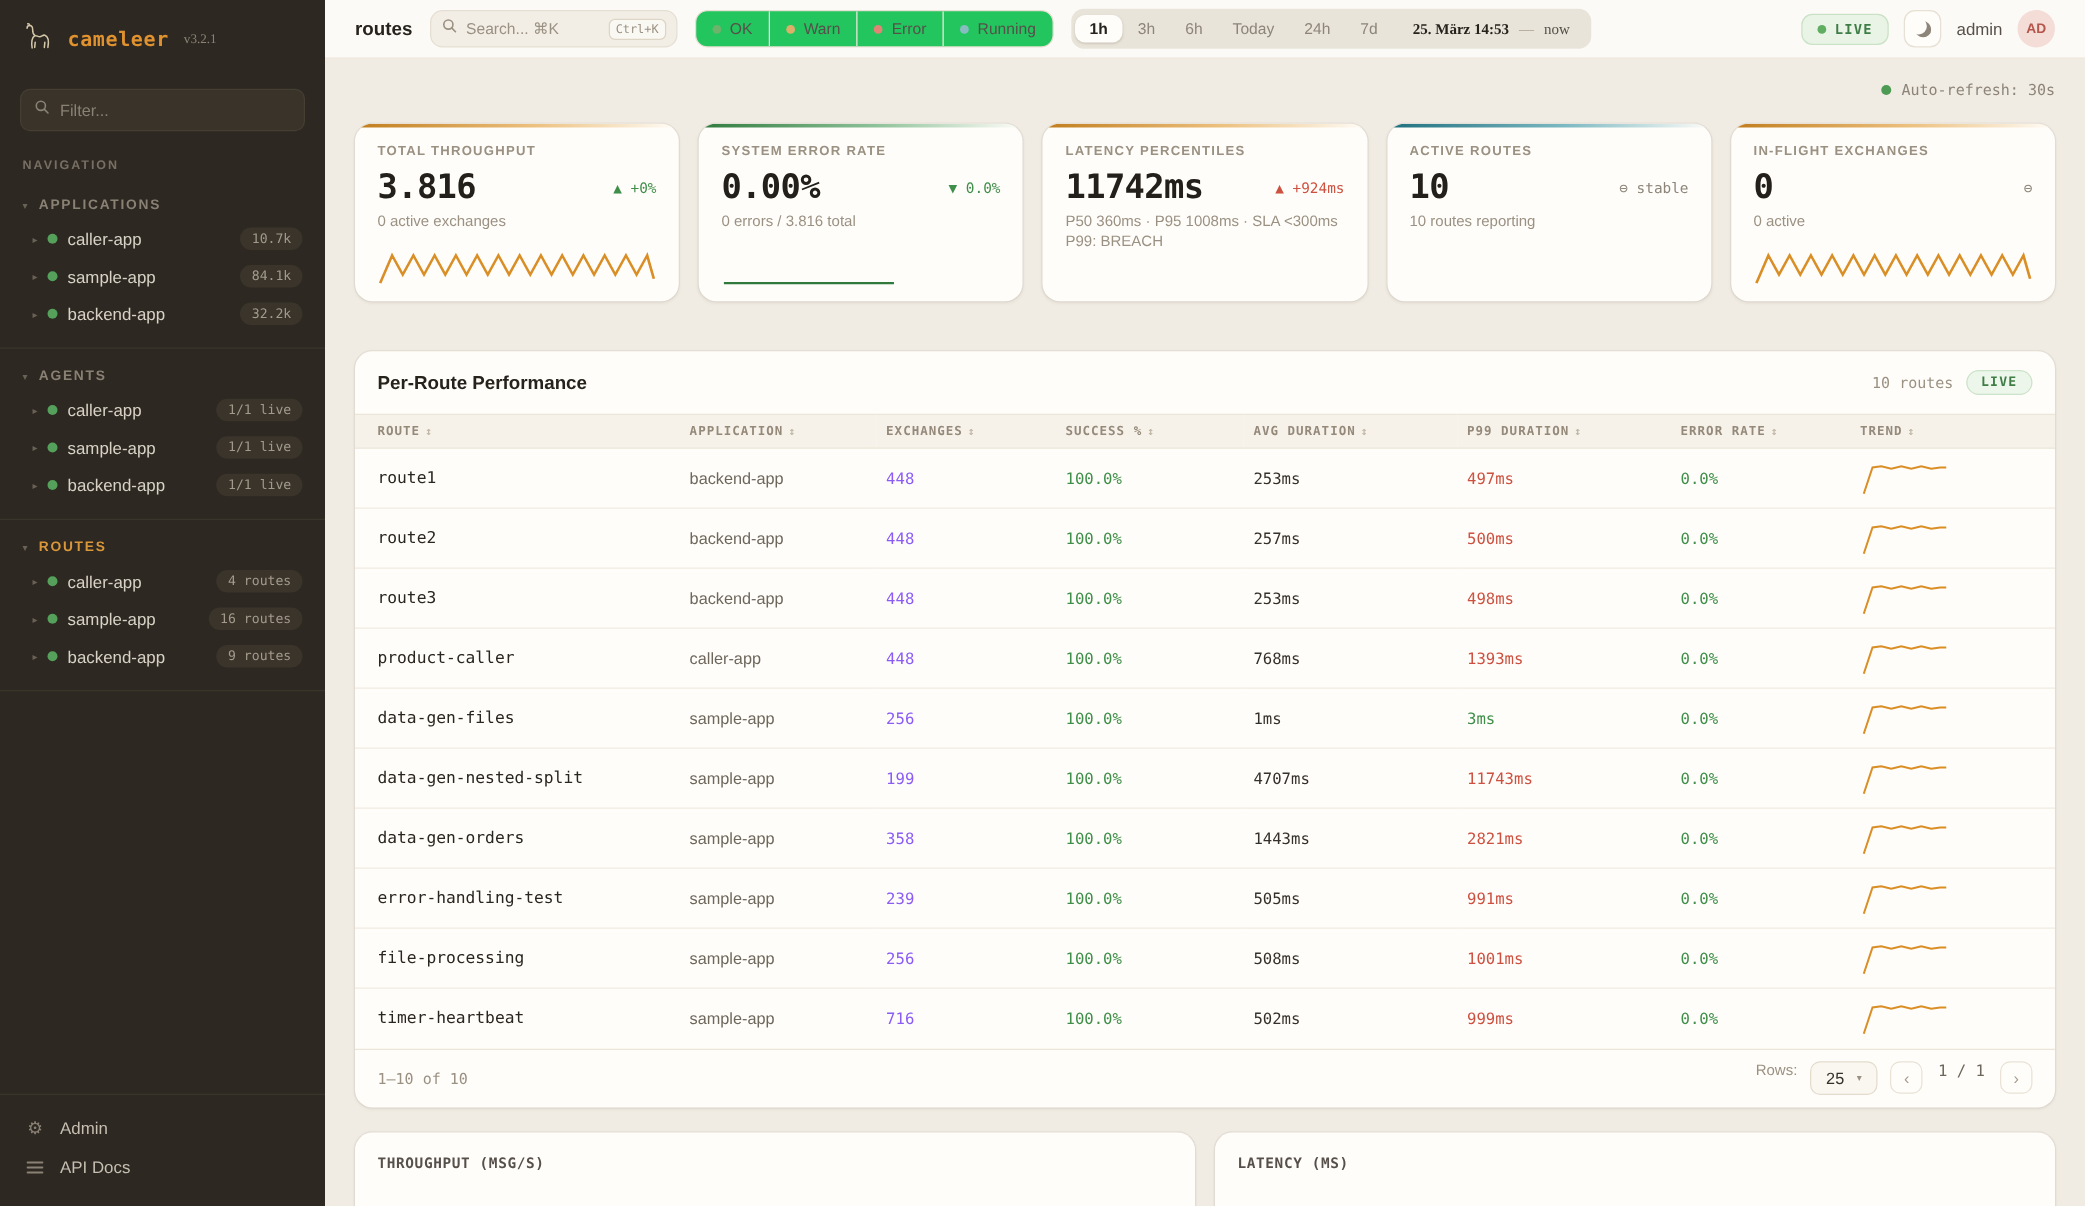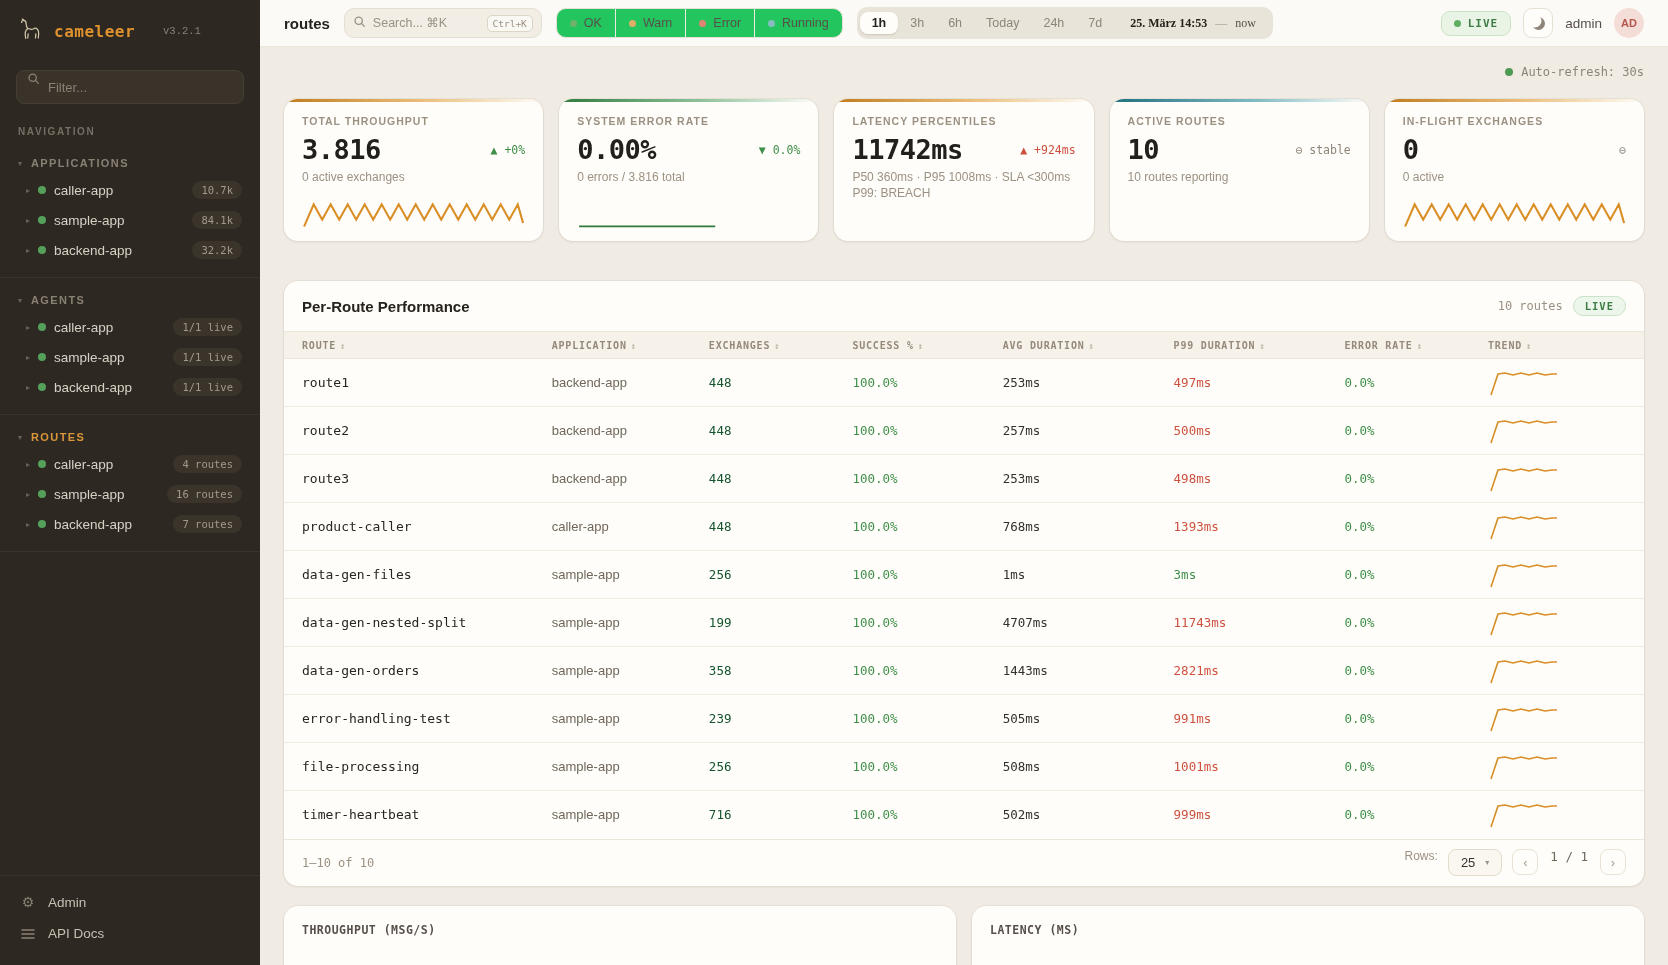--- a/index.html
+++ b/index.html
@@ -12,24 +12,24 @@
 
   
   .sidebar {
     width:260px; min-width:260px; height:100%;
     background:#2d2822; color:#d8d2c6;
     display:flex; flex-direction:column;
   }
   .logo-row { display:flex; align-items:center; gap:10px; padding:16px 18px 14px; }
   .logo-row svg { flex:0 0 auto; }
   .brand-name { font-family:"DejaVu Sans Mono",monospace; font-weight:bold; font-size:16px; color:#e0922f; letter-spacing:.5px; }
-  .brand-ver { font-family:Liberation Mono, monospace; font-size:10.5px; color:#8a8175; margin-left:18px; }
+  .brand-ver { font-family:Liberation Serif, serif; font-size:10.5px; color:#8a8175; margin-left:2px; }
   .filter-box {
     margin:10px 16px 0; background:#39332a; border:1px solid #453e32; border-radius:8px;
-    height:34px; display:flex; gap:8px; padding:0 10px;
+    height:34px; display:flex; align-items:center; gap:8px; padding:0 10px;
   }
   .filter-box input {
     background:transparent; border:none; outline:none; color:#d8d2c6;
     font-family:"Liberation Sans",sans-serif; font-size:13px; width:100%;
   }
   .filter-box input::placeholder { color:#8a8175; }
   .nav-label { margin:22px 18px 4px; font-size:10px; letter-spacing:1.6px; font-weight:bold; color:#776f64; }
   .side-section { padding:10px 0 12px; border-bottom:1px solid #3a342b; }
   .sec-head { display:flex; align-items:center; gap:9px; padding:6px 18px; cursor:default; }
   .sec-caret { font-size:8px; color:#6a6257; }
@@ -137,21 +137,21 @@
     text-align:left; font-family:"DejaVu Sans Mono",monospace; font-size:10px; letter-spacing:.8px;
     color:#95897a; font-weight:bold; height:27px; padding:0 8px; border-top:1px solid #ece6da; border-bottom:1px solid #ece6da;
     white-space:nowrap;
   }
   th:first-child, td:first-child { padding-left:18px; }
   .sort-ic { color:#c2b8a8; font-size:9px; margin-left:4px; }
   td { height:48px; padding:0 8px; border-top:1px solid #f1ece2; vertical-align:middle; white-space:nowrap; }
   tbody tr:first-child td { border-top:none; }
   .c-route { font-family:"DejaVu Sans Mono",monospace; font-size:13px; color:#29251f; width:19%; }
   .c-app { font-size:13px; color:#6e675c; width:11.5%; }
-  .c-exch { font-family:"DejaVu Sans Mono",monospace; font-size:12.5px; color:#14532d; width:10.5%; }
+  .c-exch { font-family:"DejaVu Sans Mono",monospace; font-size:12.5px; color:#8b5cf6; width:10.5%; }
   .c-succ { font-family:"DejaVu Sans Mono",monospace; font-size:12.5px; color:#3f8f4a; width:11%; }
   .c-avg { font-family:"DejaVu Sans Mono",monospace; font-size:12.5px; color:#35302a; width:12.5%; }
   .c-p99 { font-family:"DejaVu Sans Mono",monospace; font-size:12.5px; color:#cd5140; width:12.5%; }
   .c-p99.ok { color:#3f8f4a; }
   .c-err { font-family:"DejaVu Sans Mono",monospace; font-size:12.5px; color:#3f8f4a; width:10.5%; }
   .c-trend { width:12%; }
   .trend-svg { display:block; }
 
   .table-foot { display:flex; align-items:center; justify-content:space-between; padding:10px 18px; border-top:1px solid #ece6da; height:47px; }
   .foot-range { font-family:"DejaVu Sans Mono",monospace; font-size:12px; color:#9b9183; }
@@ -269,21 +269,21 @@
     <div class="side-item">
       <span class="item-caret">▸</span>
       <span class="status-dot"></span>
       <span class="item-name">sample-app</span>
       <span class="item-badge mono">16 routes</span>
     </div>
     <div class="side-item">
       <span class="item-caret">▸</span>
       <span class="status-dot"></span>
       <span class="item-name">backend-app</span>
-      <span class="item-badge mono">7 routes</span>
+      <span class="item-badge mono">9 routes</span>
     </div>
   </div>
 
   <div class="side-spacer"></div>
 
   <div class="side-footer">
     <div class="foot-item">
       <span class="foot-icon">⚙</span>
       <span class="foot-label">Admin</span>
     </div>

